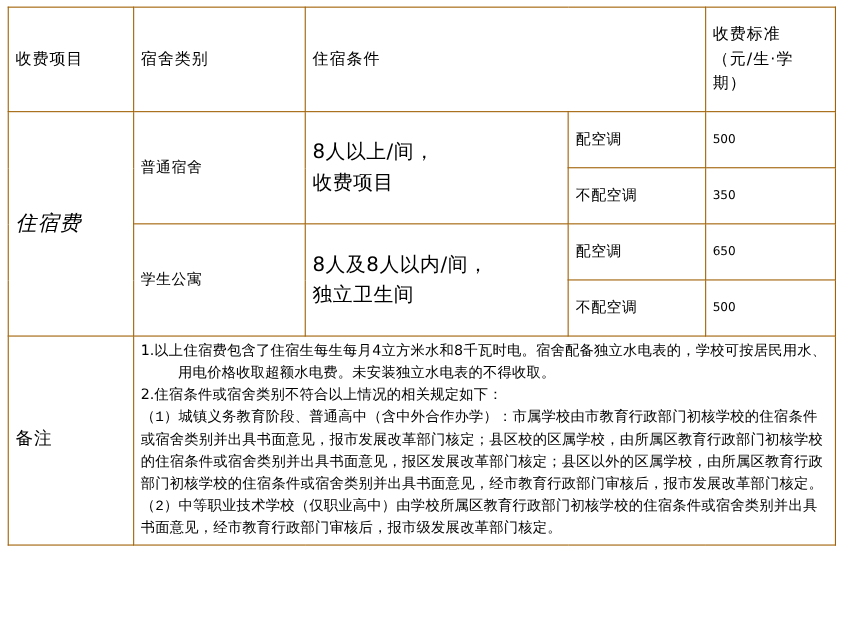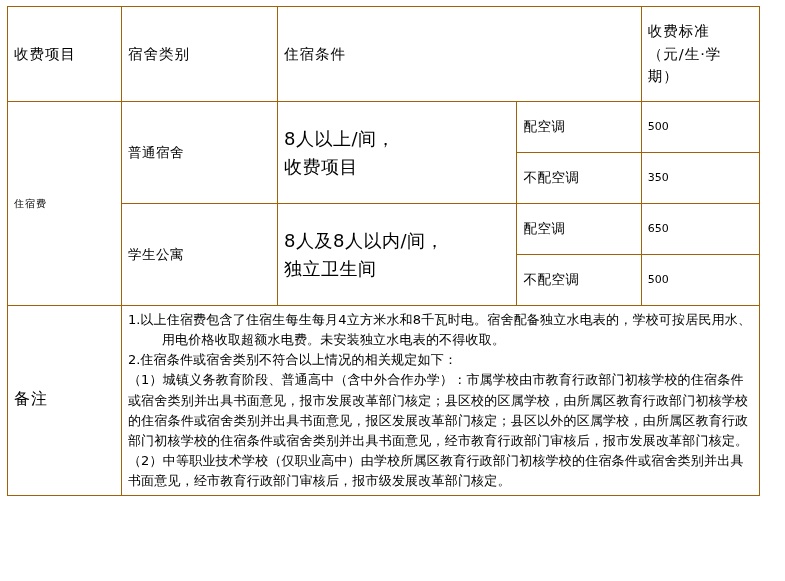--- a/index.html
+++ b/index.html
@@ -38,23 +38,24 @@
   .head-cell {
     font-weight: bold;
     font-size: 14.5px;
     height: 86px;
     letter-spacing: 1px;
   }
   .head-cell .line {
     display: block;
   }
   .rowlabel {
-    font-size: 10px;
+    font-size: 19px;
     letter-spacing: 1px;
     width: 108px;
+    font-style: italic;
   }
   .dorm-type {
     font-size: 13.5px;
     letter-spacing: 0.5px;
     width: 148px;
   }
   .cond-cell {
     font-size: 18px;
     letter-spacing: 0.5px;
     line-height: 1.7;
@@ -93,20 +94,21 @@
     margin: 0;
     text-indent: 0;
   }
   .notes-cell p.hang {
     padding-left: 34px;
     text-indent: -34px;
   }
   .notes-cell p.para {
     padding-left: 0;
     text-indent: 0;
+    font-family: Liberation Mono, monospace;
   }
   .cw {
     letter-spacing: 0.2px;
   }
 </style>
 </head>
 <body>
 
 <div class="sheet">
   <table class="fee-table">

